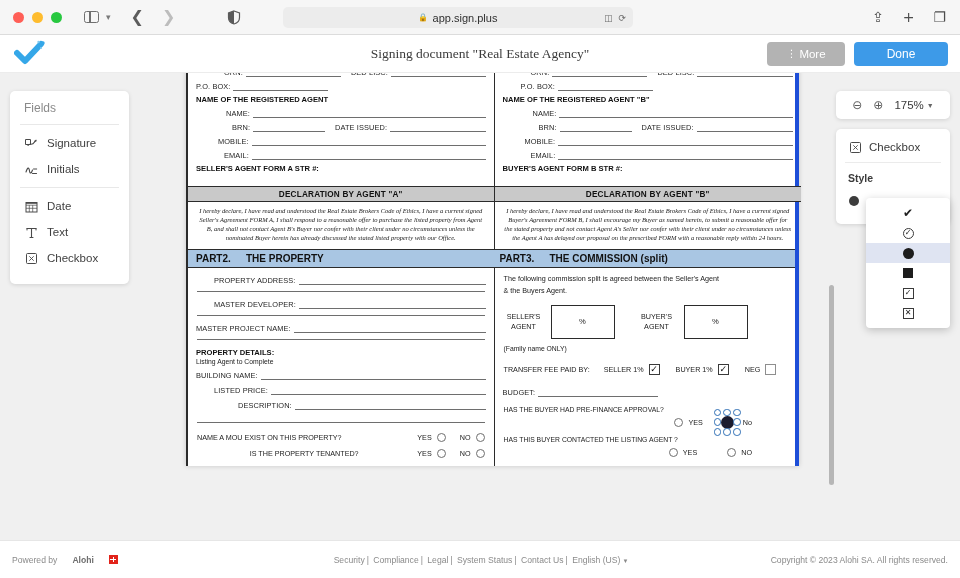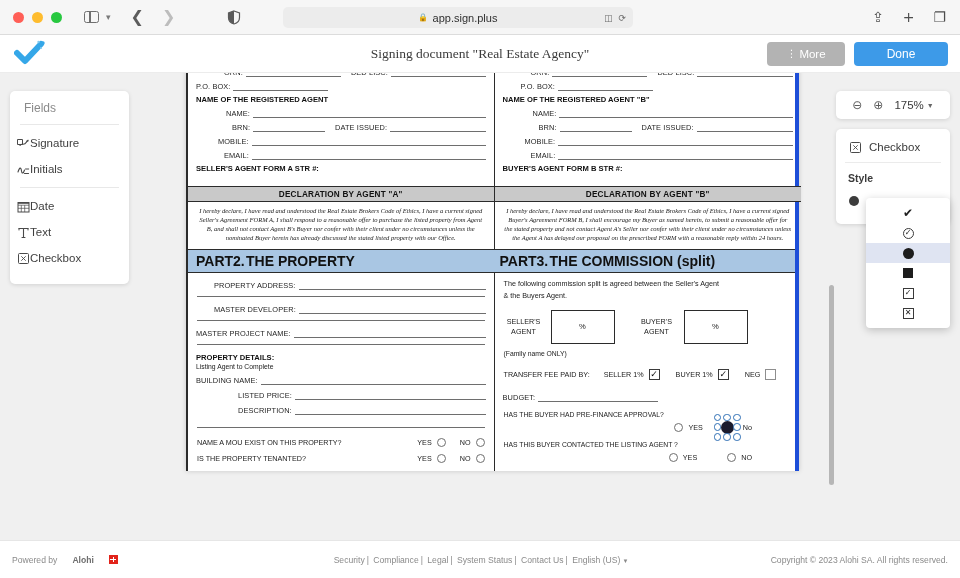--- a/index.html
+++ b/index.html
@@ -94,22 +94,22 @@
     position: absolute; left: 10px; top: 18px;
     width: 119px;
     background: #ffffff;
     border-radius: 5px;
     box-shadow: 0 1px 4px rgba(0,0,0,0.13);
     padding: 8px 0 8px 0;
   }
   .fp-title { font-size: 12px; color: #8a8a8a; padding: 2px 0 9px 14px; }
   .fp-sep { height: 1px; background: #e8e8e8; margin: 0 10px; }
   .fp-item {
-    display: flex; align-items: center; 
-    padding: 6px 0 6px 6px;
+    display: flex; align-items: center; gap: 9px;
+    padding: 6px 0 6px 14px;
     font-size: 11.5px; color: #3f3f3f;
     cursor: pointer;
   }
   .fp-ic { width: 14px; height: 14px; display: flex; align-items: center; justify-content: center; color: #4a4a4a; }
   .fp-group { padding: 5px 0; }
 
   
   .doc-scroll {
     position: absolute; left: 136px; top: 0;
     width: 700px; height: 505px;
@@ -162,21 +162,21 @@
   .decl-text {
     font-size: 6.5px; font-style: italic; color: #1a1a1a;
     text-align: center; line-height: 1.38;
     padding: 5px 9px 6px 9px;
     font-family: "Liberation Serif", serif;
   }
 
   .part-bar {
     background: #a9c6e3;
     border-top: 1.5px solid #2b2b2b; border-bottom: 1.5px solid #2b2b2b;
-    display: flex; font-size: 14px; font-weight: bold; color: #111;
+    display: flex; font-size: 10px; font-weight: bold; color: #111;
     padding: 3px 0;
   }
   .part-bar .p-no { width: 58px; padding-left: 8px; }
   .part-bar .p-nm { flex: 1; }
   .pb-half { width: 306.5px; display: flex; }
 
   .commission-intro {
     font-size: 7.2px; color: #1a1a1a; padding: 6px 9px 2px 9px; line-height: 1.45;
   }
   .pct-row { display: flex; align-items: center; gap: 7px; padding: 6px 9px 2px 9px; }
@@ -525,42 +525,42 @@
               <span class="fline"></span>
             </div>
             <div class="hline-full"></div>
             <div class="sect-head" style="padding-top:8px">PROPERTY  DETAILS:</div>
             <div style="font-size:6.8px;color:#1a1a1a;padding:1px 8px 0 8px">Listing Agent to Complete</div>
             <div class="frow" style="margin-top:6px">
               <span class="flabel" style="">BUILDING NAME:</span>
               <span class="fline"></span>
             </div>
             <div class="frow" style="margin-top:6px">
-              <span class="flabel" style="margin-left:42px">LISTED PRICE:</span>
+              <span class="flabel" style="margin-left:18px">LISTED PRICE:</span>
               <span class="fline"></span>
             </div>
             <div class="frow" style="margin-top:6px">
               <span class="flabel" style="margin-left:42px">DESCRIPTION:</span>
               <span class="fline"></span>
             </div>
             <div class="hline-full" style="margin-top:12px"></div>
             <div class="q-row" style="padding-top:10px">
               <span style="flex:1">NAME A MOU EXIST ON THIS PROPERTY?</span>
               <span class="yn">
                 <span>YES</span>
                 <span class="radio"></span>
               </span>
               <span style="width:14px"></span>
               <span class="yn">
                 <span>NO</span>
                 <span class="radio"></span>
               </span>
             </div>
             <div class="q-row" style="padding-top:7px;padding-bottom:8px">
-              <span style="flex:1;text-align:left;padding-right:6px">IS THE PROPERTY TENANTED?</span>
+              <span style="flex:1;text-align:center;padding-right:6px">IS THE PROPERTY TENANTED?</span>
               <span class="yn">
                 <span>YES</span>
                 <span class="radio"></span>
               </span>
               <span style="width:14px"></span>
               <span class="yn">
                 <span>NO</span>
                 <span class="radio"></span>
               </span>
             </div>

